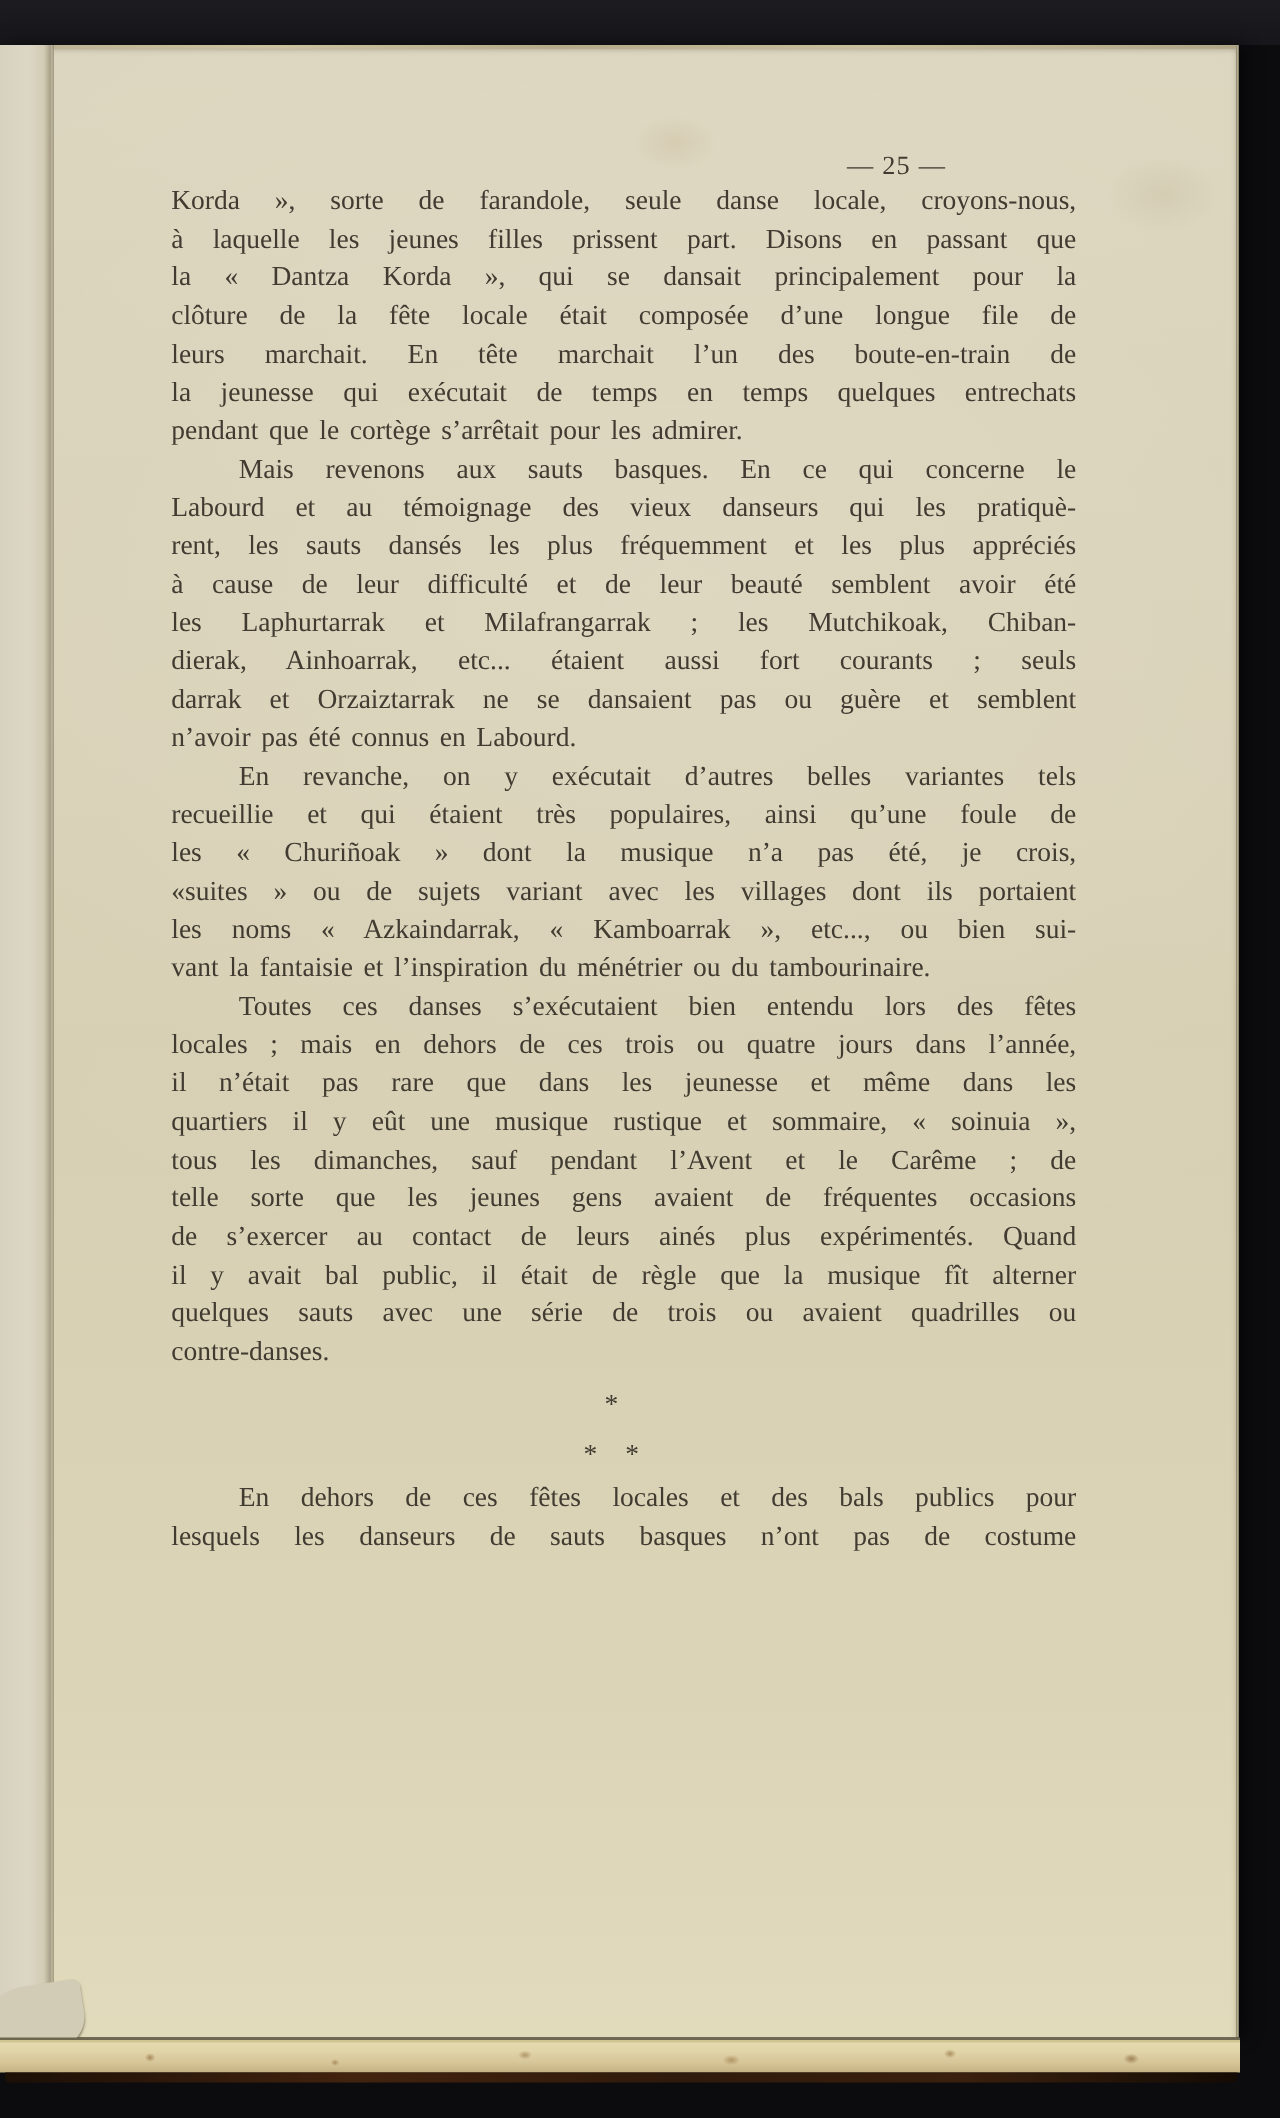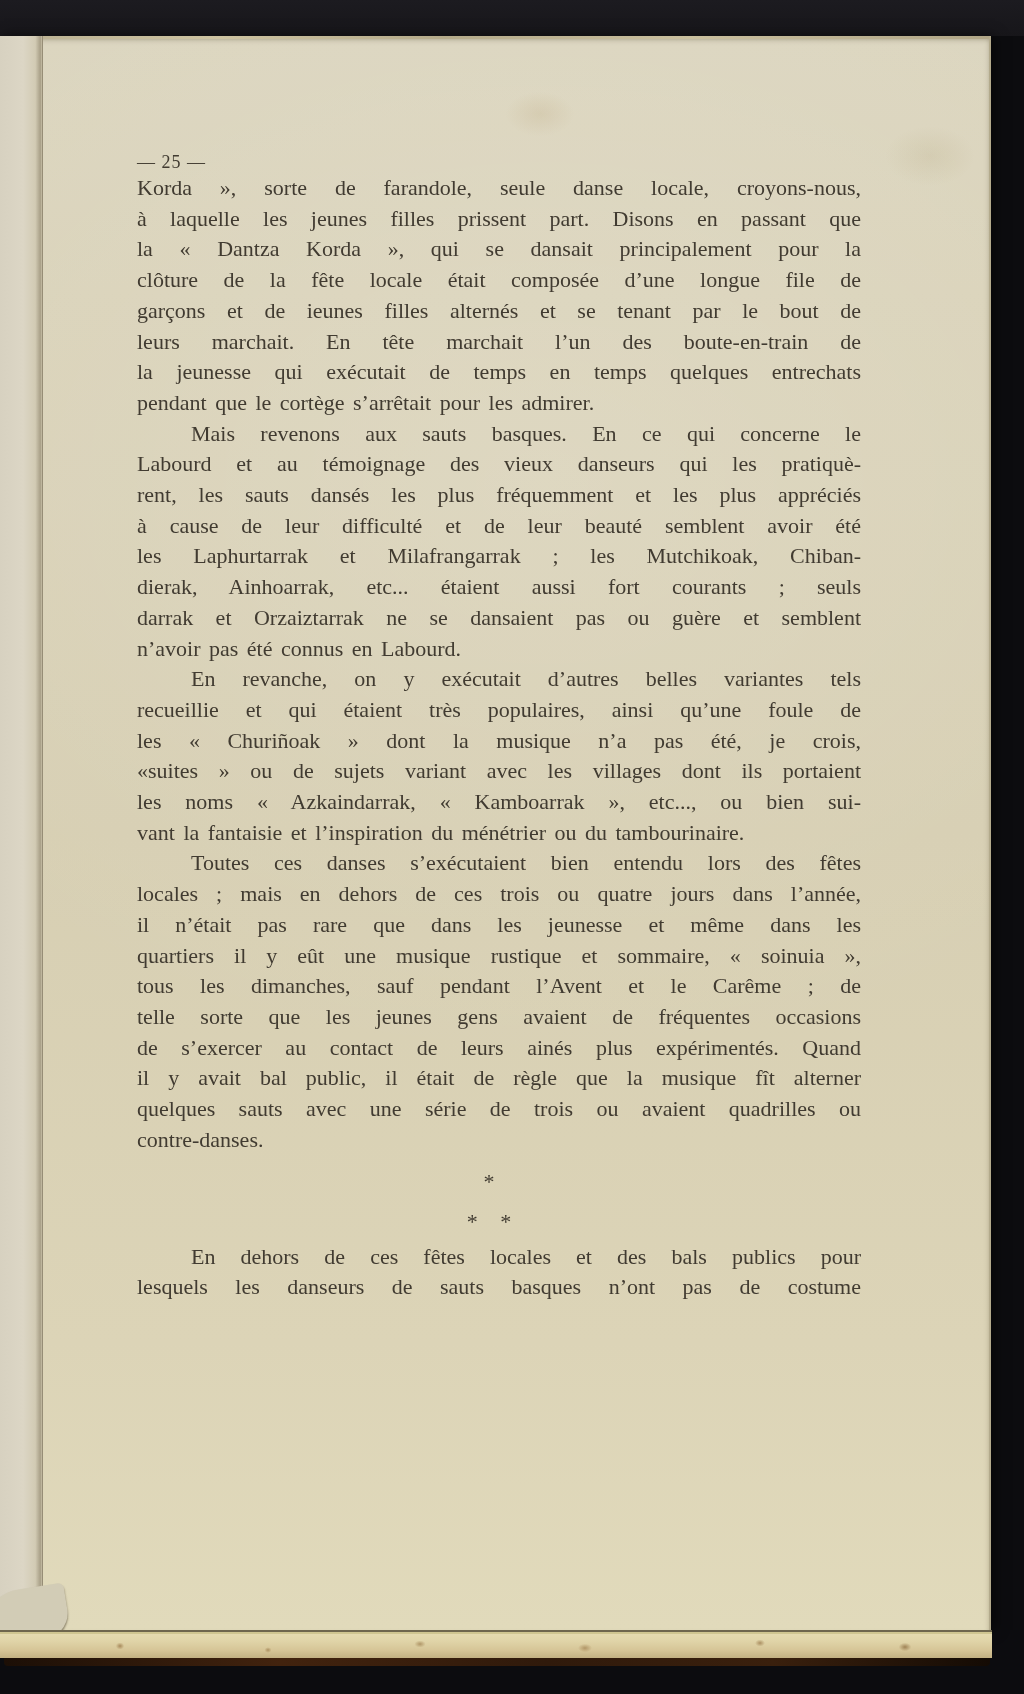--- a/index.html
+++ b/index.html
@@ -42,24 +42,24 @@
   .fold { 
     position: absolute; top: 0; left: 0; width: 43px; height: 100%;
     background: linear-gradient(90deg, #d7d1c0 0%, #dcd6c5 55%, #d2cbb4 84%, #a89f87 96%, #c7bfa6 100%);
     border-right: 1px solid #968d76;
   }
   .content {
     position: relative; height: 100%;
     padding: 0 128px 0 137px;
   }
   .page-number {
-    padding-top: 116px;
+    padding-top: 84px;
     padding-right: 104px;
-    text-align: left;
-    font-size: 18px;
+    text-align: right;
+    font-size: 21px;
     letter-spacing: 1px;
     color: var(--ink);
   }
   .text-block {
     font-size: 22px;
     line-height: 30.7px;
     color: var(--ink);
     word-spacing: 1.5px;
   }
   .line { text-align: justify; text-align-last: justify; }
@@ -116,21 +116,20 @@
 <div class="page">
   <div class="fold"></div>
   <div class="content">
     <div class="page-number">— 25 —</div>
     <div class="text-block">
         <div class="paragraph">
           <div class="line">Korda », sorte de farandole, seule danse locale, croyons-nous,</div>
           <div class="line">à laquelle les jeunes filles prissent part. Disons en passant que</div>
           <div class="line">la « Dantza Korda », qui se dansait principalement pour la</div>
           <div class="line">clôture de la fête locale était composée d’une longue file de</div>
-          <div class="line">garçons et de ieunes filles alternés et se tenant par le bout de</div>
           <div class="line">leurs marchait. En tête marchait l’un des boute-en-train de</div>
           <div class="line">la jeunesse qui exécutait de temps en temps quelques entrechats</div>
           <div class="line endline">pendant que le cortège s’arrêtait pour les admirer.</div>
         </div>
         <div class="paragraph">
           <div class="line indent">Mais revenons aux sauts basques. En ce qui concerne le</div>
           <div class="line">Labourd et au témoignage des vieux danseurs qui les pratiquè-</div>
           <div class="line">rent, les sauts dansés les plus fréquemment et les plus appréciés</div>
           <div class="line">à cause de leur difficulté et de leur beauté semblent avoir été</div>
           <div class="line">les Laphurtarrak et Milafrangarrak ; les Mutchikoak, Chiban-</div>

